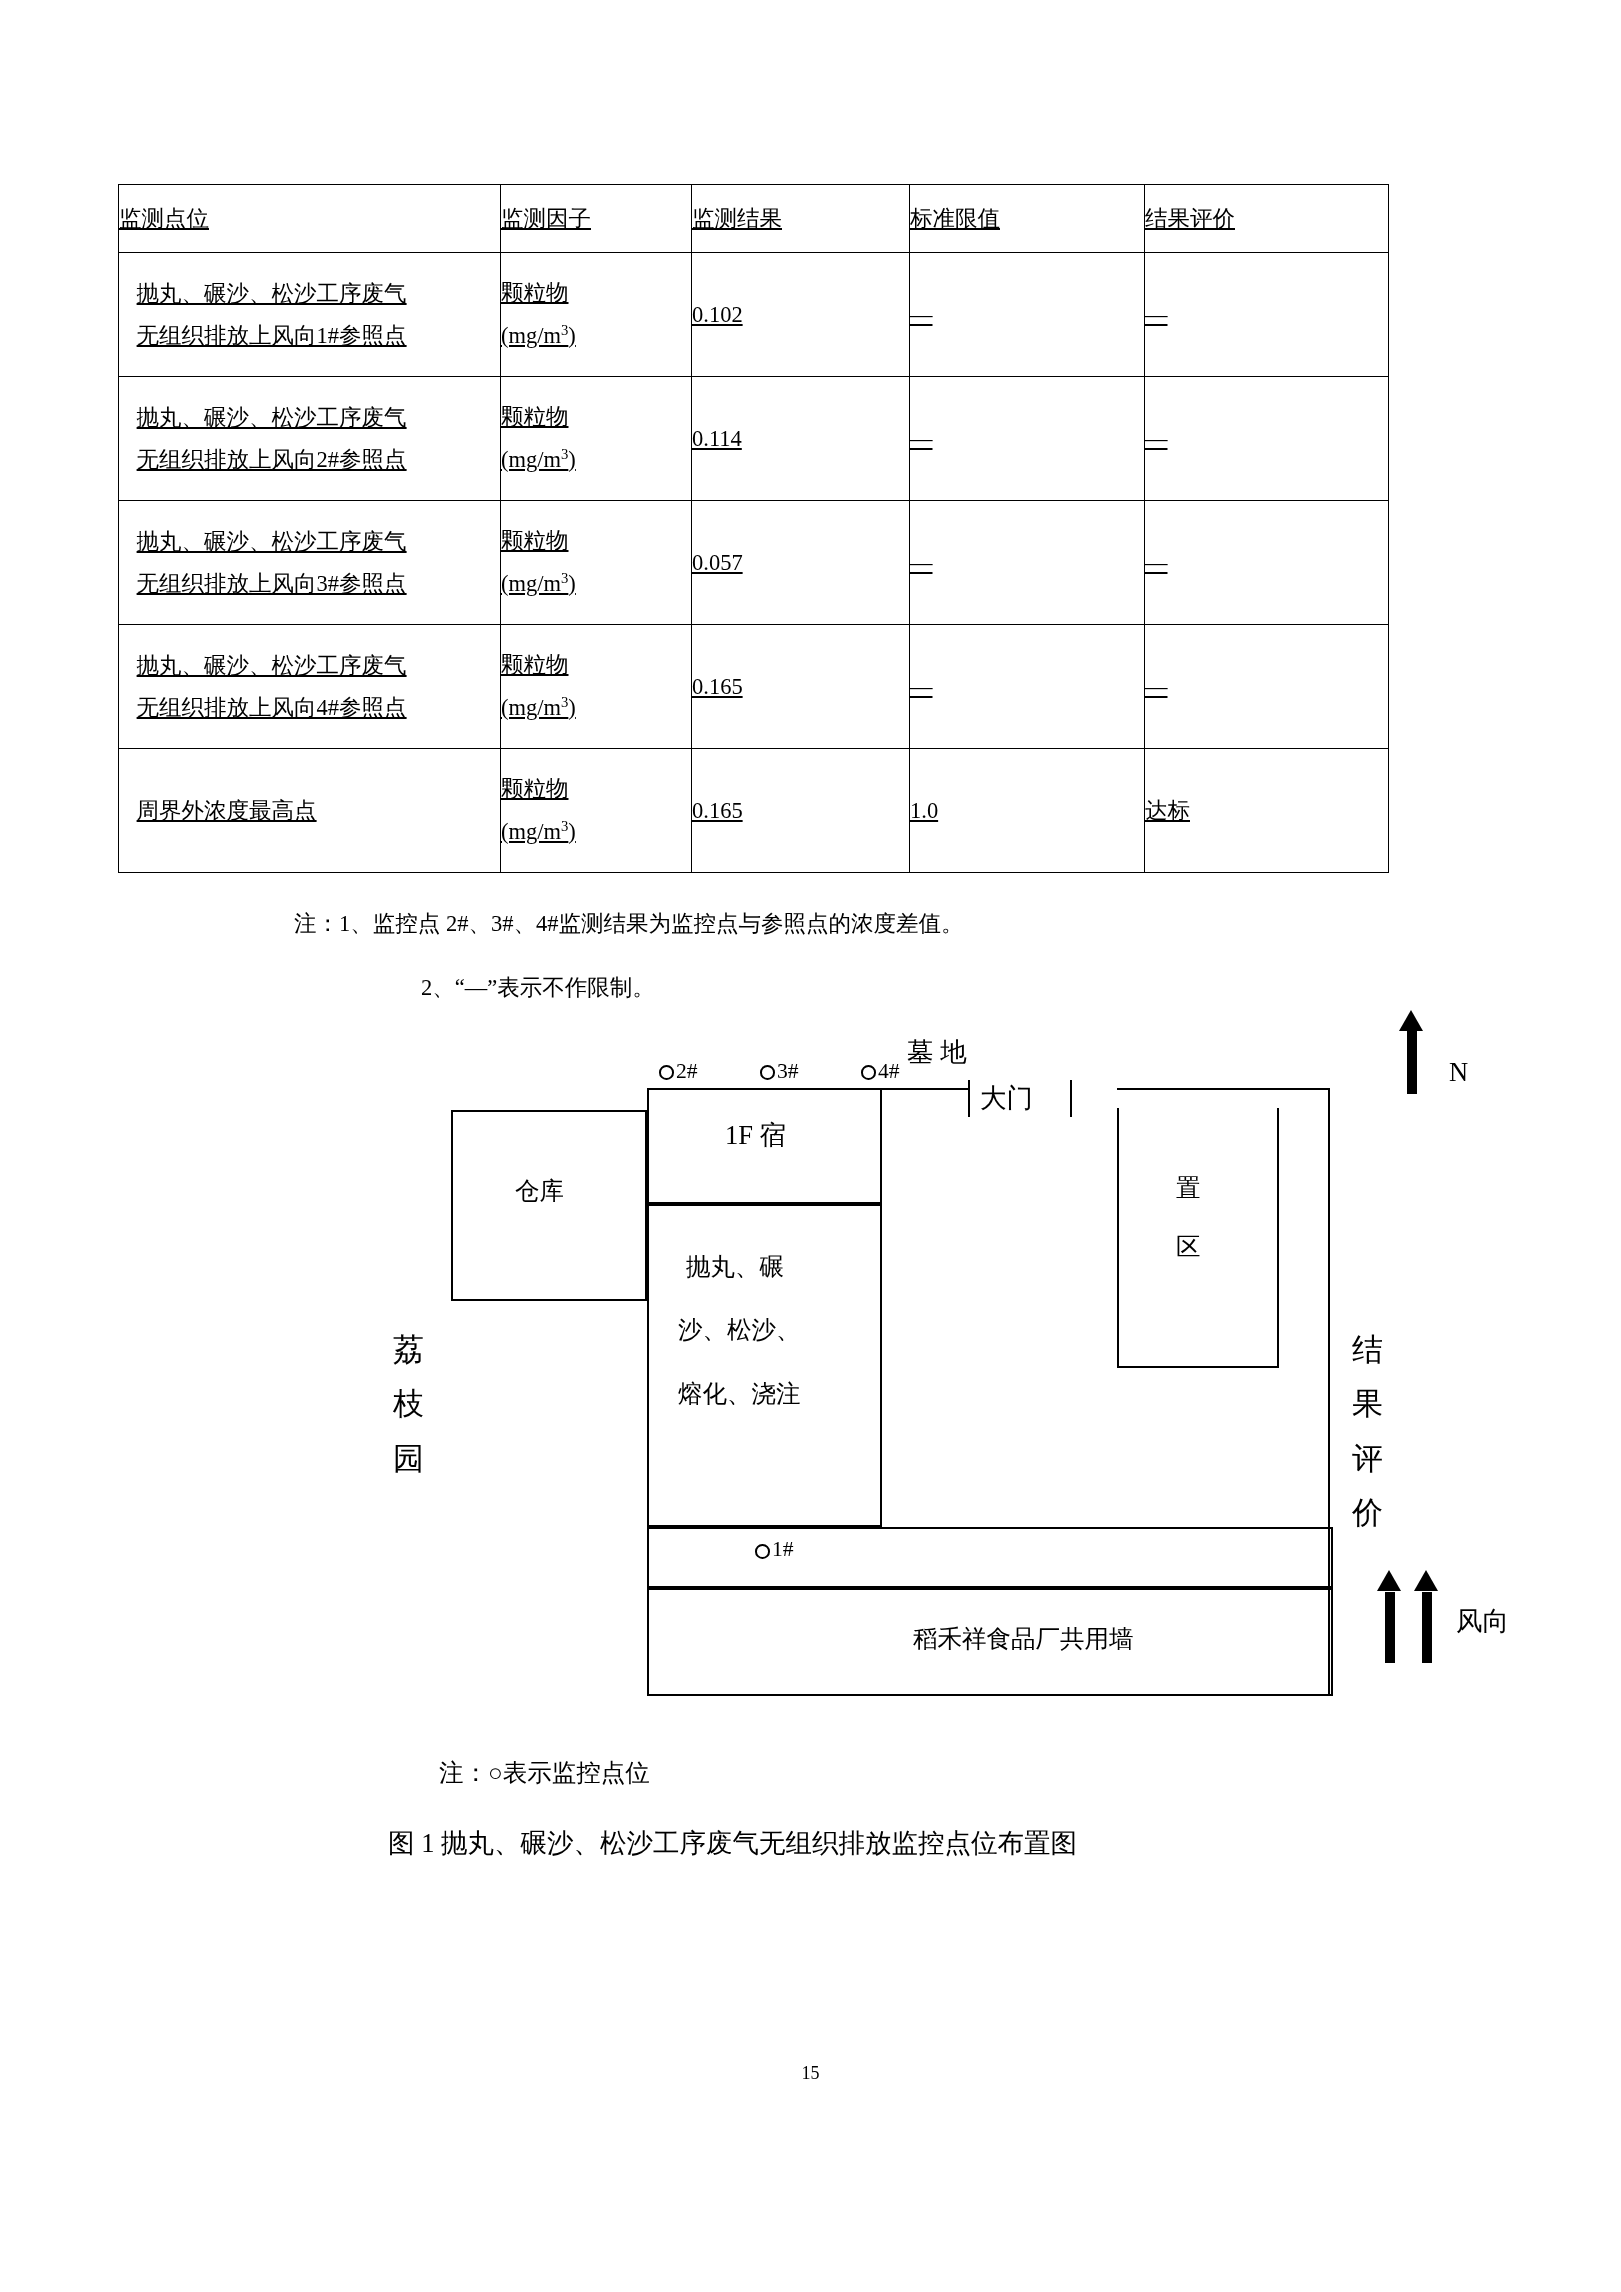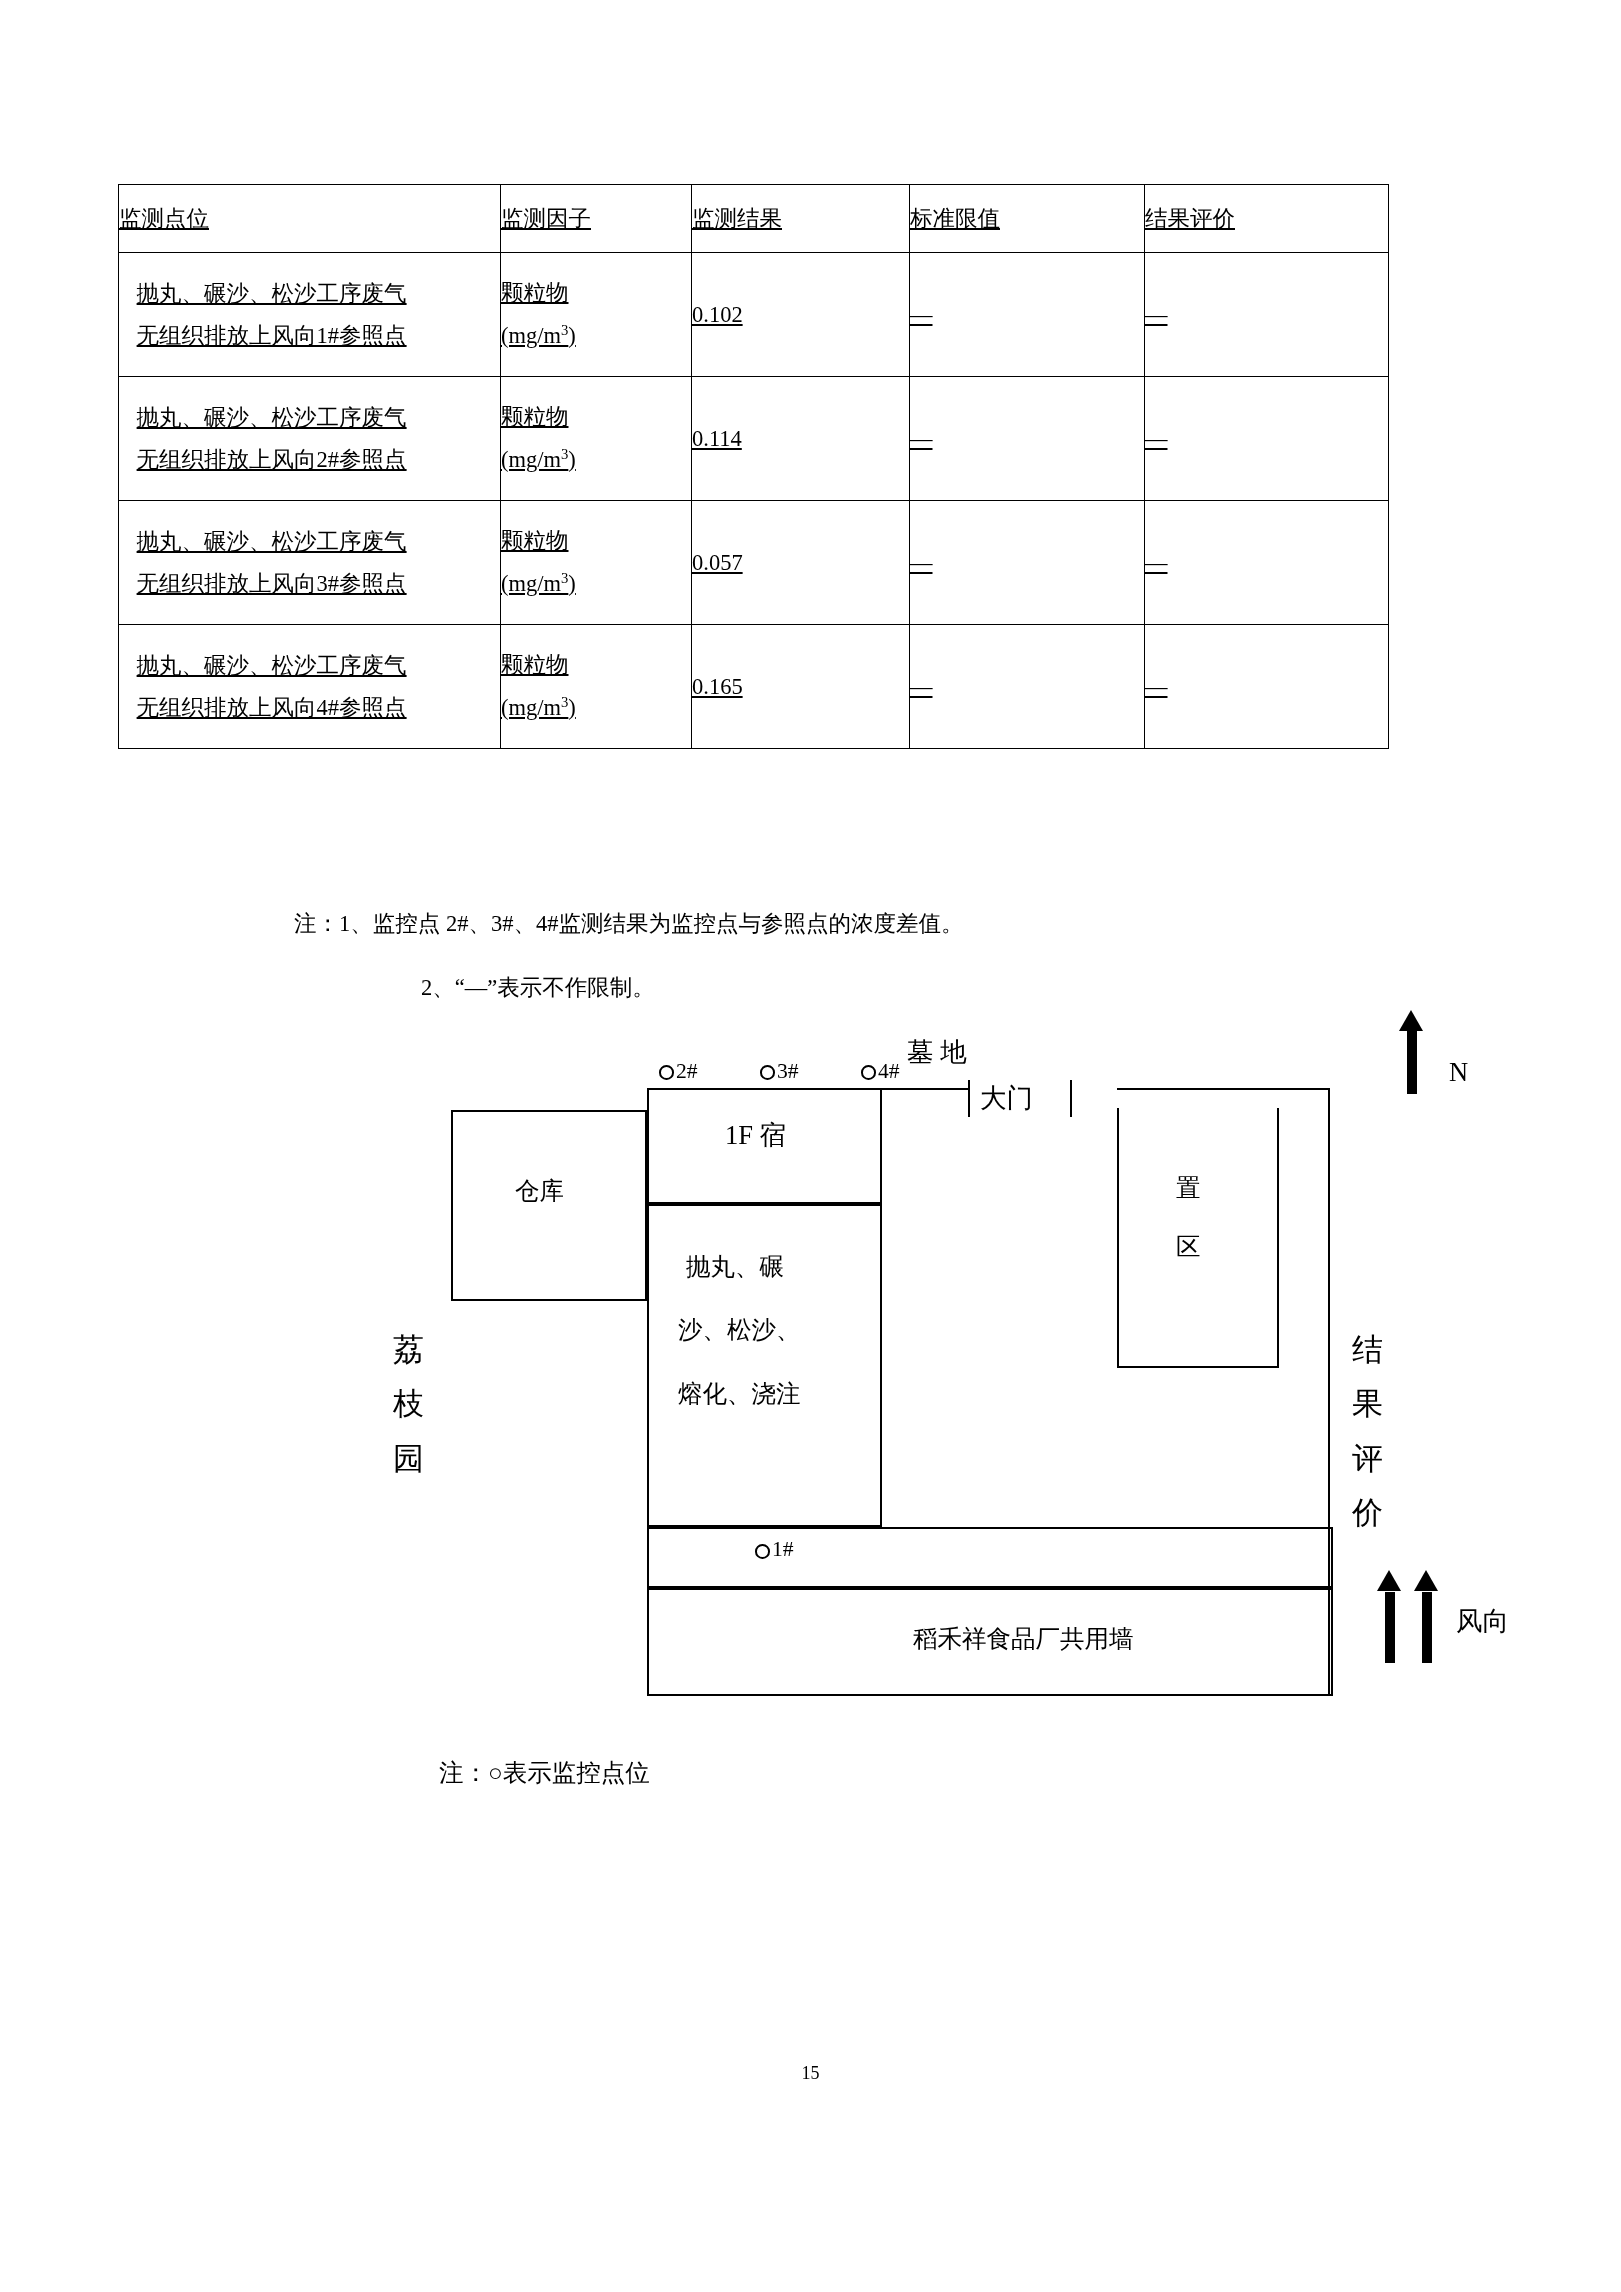--- a/index.html
+++ b/index.html
@@ -238,20 +238,32 @@
           <span class="line2">无组织排放上风向4#参照点</span>
         </td>
         <td class="factor-cell">
           <div>颗粒物</div>
           <div class="unit"><span>(mg/m</span><sup>3</sup><span>)</span></div>
         </td>
         <td>0.165</td>
         <td class="dash">—</td>
         <td class="dash">—</td>
       </tr>
+      <tr>
+        <td class="pt-cell">
+          <span class="line1">周界外浓度最高点</span>
+        </td>
+        <td class="factor-cell">
+          <div>颗粒物</div>
+          <div class="unit"><span>(mg/m</span><sup>3</sup><span>)</span></div>
+        </td>
+        <td>0.165</td>
+        <td>1.0</td>
+        <td>达标</td>
+      </tr>
     </tbody>
   </table>
 
   <div class="note1">注：1、监控点 2#、3#、4#监测结果为监控点与参照点的浓度差值。</div>
   <div class="note2">2、“—”表示不作限制。</div>
 
   <div class="diagram">
 
     <div class="txt" style="left:907px; top:44px; font-size:26.5px;">墓    地</div>
 
@@ -302,17 +314,18 @@
 
     <div class="arrow-head" style="left:1377px; top:580px;"></div>
     <div class="arrow-up" style="left:1385px; top:602px; height:71px;"></div>
     <div class="arrow-head" style="left:1414px; top:580px;"></div>
     <div class="arrow-up" style="left:1422px; top:602px; height:71px;"></div>
     <div class="txt" style="left:1456px; top:613px; font-size:26.5px;">风向</div>
 
   </div>
 
   <div class="caption-note">注：○表示监控点位</div>
+  <div class="fig-caption">图 1    抛丸、碾沙、松沙工序废气无组织排放监控点位布置图</div>
 
   <div class="page-number">15</div>
 
 </div>
 
 
 </body></html>

